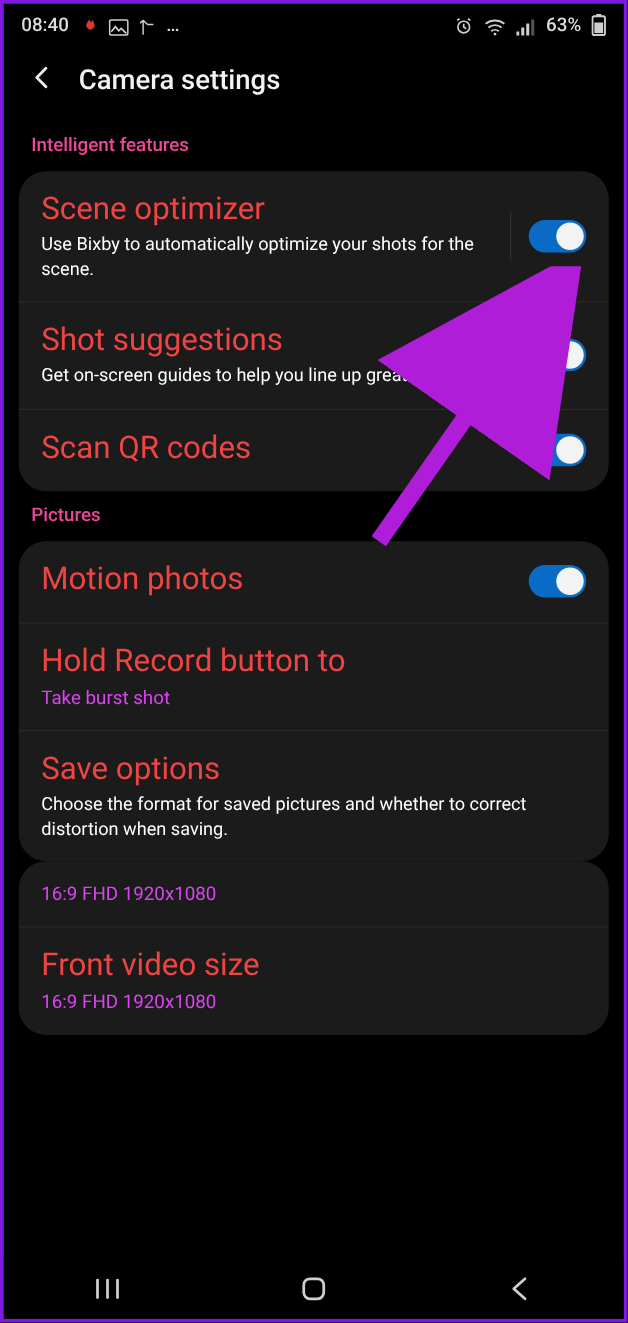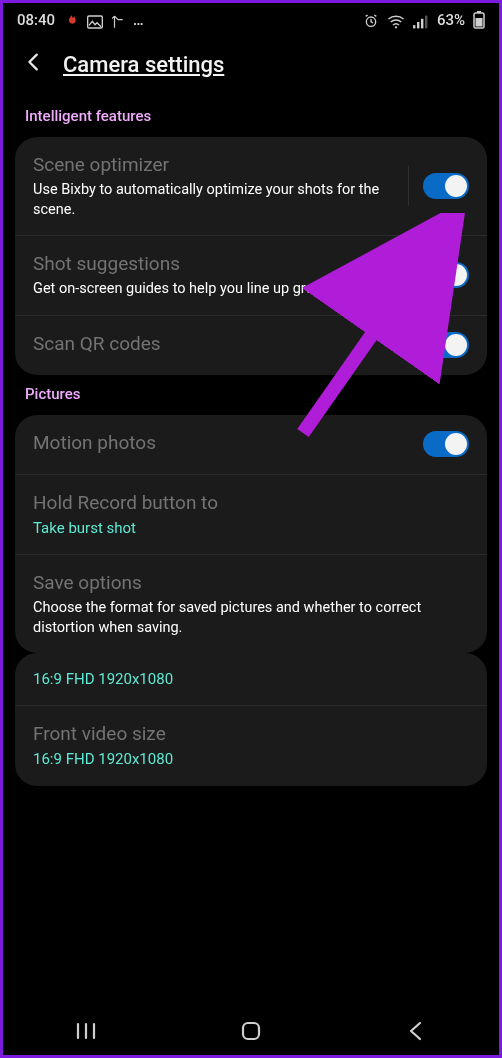--- a/index.html
+++ b/index.html
@@ -12,37 +12,37 @@
     display: flex; justify-content: space-between; align-items: center;
     padding: 8px 14px 4px; color: #dcdcdc; font-size: 15px; font-weight: 500;
   }
   .status-left, .status-right { display: flex; align-items: flex-end; gap: 8px; }
   .status-left .dots::after { content: "…"; letter-spacing: 1px; }
   .status-icon { display: inline-flex; }
   .header {
     display: flex; align-items: center; gap: 18px; padding: 18px 20px 20px;
   }
   .back-chevron { color: #e8e8e8; }
-  .title { color: #f2f2f2; font-size: 22px; font-weight: 500; text-decoration: underline; }
+  .title { color: #f2f2f2; font-size: 22px; font-weight: 500; }
   .content { padding: 0 12px; overflow-y: auto; height: calc(100% - 110px - 48px); }
   .section-label {
-    color: #f0abfc; font-size: 15px; font-weight: 500; padding: 10px 10px 12px;
+    color: #ec4899; font-size: 15px; font-weight: 500; padding: 10px 10px 12px;
   }
   .card {
     background: #1b1b1b; border-radius: 22px; overflow: hidden;
   }
   .row {
     display: flex; align-items: center; padding: 16px 18px;
     border-bottom: 1px solid #2a2a2a;
   }
   .row:last-child { border-bottom: none; }
   .row-text { flex: 1; min-width: 0; padding-right: 10px; }
-  .row-title { color: #737373; font-size: 19px; font-weight: 400; margin-bottom: 4px; }
+  .row-title { color: #ef4444; font-size: 25px; font-weight: 400; margin-bottom: 4px; }
   .row-sub { color: #ffffff; font-size: 14.5px; line-height: 1.35; }
-  .row-sub.link { color: #5eead4; font-size: 15px; }
+  .row-sub.link { color: #d946ef; font-size: 15px; }
   .toggle {
     position: relative; width: 46px; height: 26px; border-radius: 13px;
     background: #0a6bc7; flex-shrink: 0;
   }
   .toggle::after {
     content: ""; position: absolute; width: 22px; height: 22px; border-radius: 50%;
     background: #f3f3f3; top: 2px; right: 2px;
   }
   .toggle-separator {
     width: 1px; height: 40px; background: #2f2f2f; margin: 0 14px 0 4px; flex-shrink: 0;

